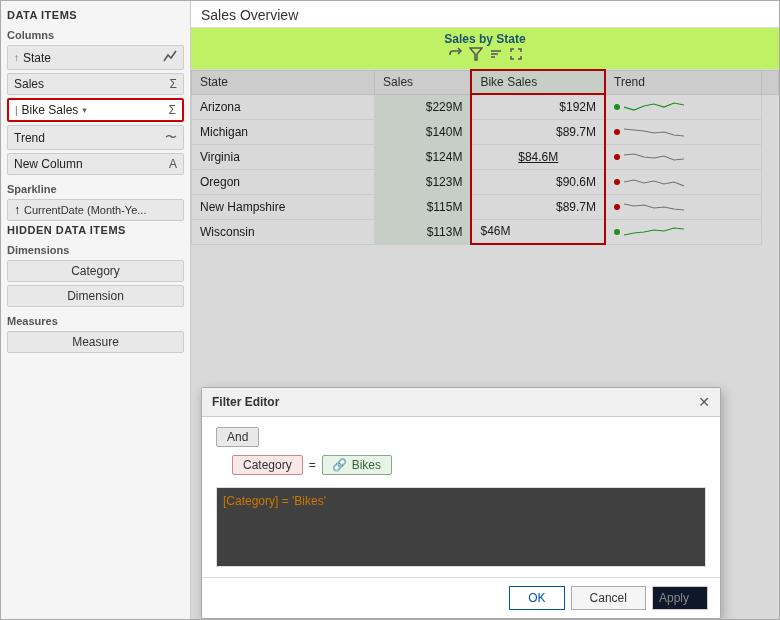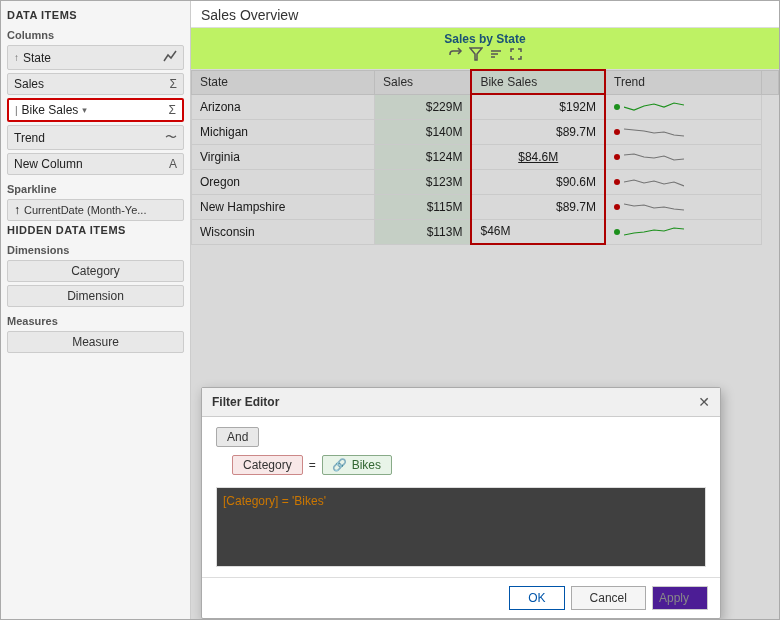--- a/index.html
+++ b/index.html
@@ -54,21 +54,21 @@
     .filter-and-btn { background: #e8e8e8; border: 1px solid #aaa; border-radius: 2px; padding: 2px 10px; font-size: 12px; cursor: pointer; color: #333; display: inline-block; margin-bottom: 8px; }
     .filter-condition { display: flex; align-items: center; gap: 6px; margin-left: 16px; }
     .filter-category-btn { background: #f8e8e8; border: 1px solid #cc8888; border-radius: 2px; padding: 2px 10px; font-size: 12px; color: #333; cursor: pointer; }
     .filter-eq { font-size: 12px; color: #333; }
     .filter-bikes-btn { background: #e8f4e8; border: 1px solid #88aa88; border-radius: 2px; padding: 2px 10px; font-size: 12px; color: #336633; cursor: pointer; display: flex; align-items: center; gap: 4px; }
     .filter-expression-area { background: #404040; border: 1px solid #ddd; min-height: 80px; margin-top: 12px; padding: 6px; }
     .filter-expression { color: #cc7700; font-size: 12px; }
     .dialog-footer { display: flex; justify-content: flex-end; gap: 6px; padding: 8px 12px; border-top: 1px solid #ddd; }
     .btn { padding: 4px 18px; font-size: 12px; border: 1px solid #aaa; border-radius: 0; cursor: pointer; background: #f5f5f5; color: #333; }
     .btn-ok { background: #fff; border: 1px solid #0055aa; color: #0055aa; }
-    .btn-apply { background: #4c1d95; color: #888; border: 1px solid #ccc; padding-left: 6px; }
+    .btn-apply { background: #0f172a; color: #888; border: 1px solid #ccc; padding-left: 6px; }
   </style>
 </head>
 <body>
 
 <div class="main-container">
 
   <div class="left-panel">
     <div class="left-panel-title">DATA ITEMS</div>
     <div class="section-label">Columns</div>
 

